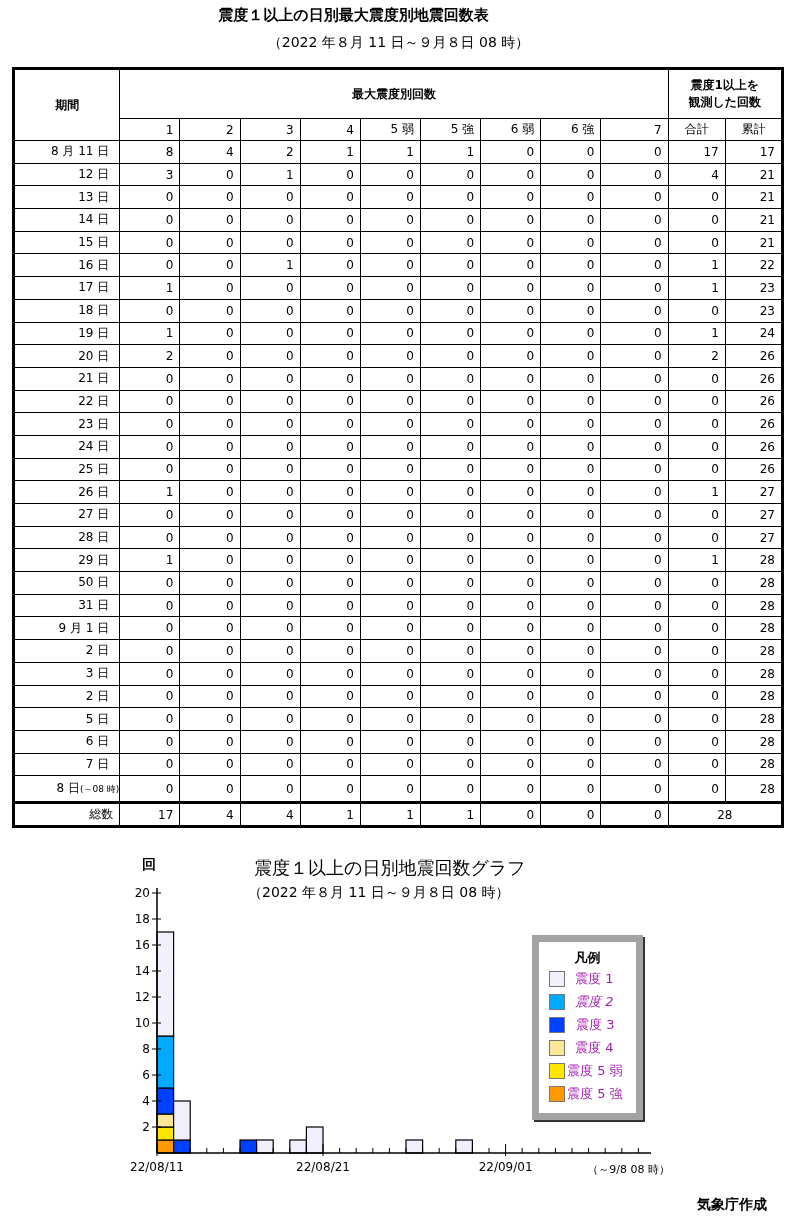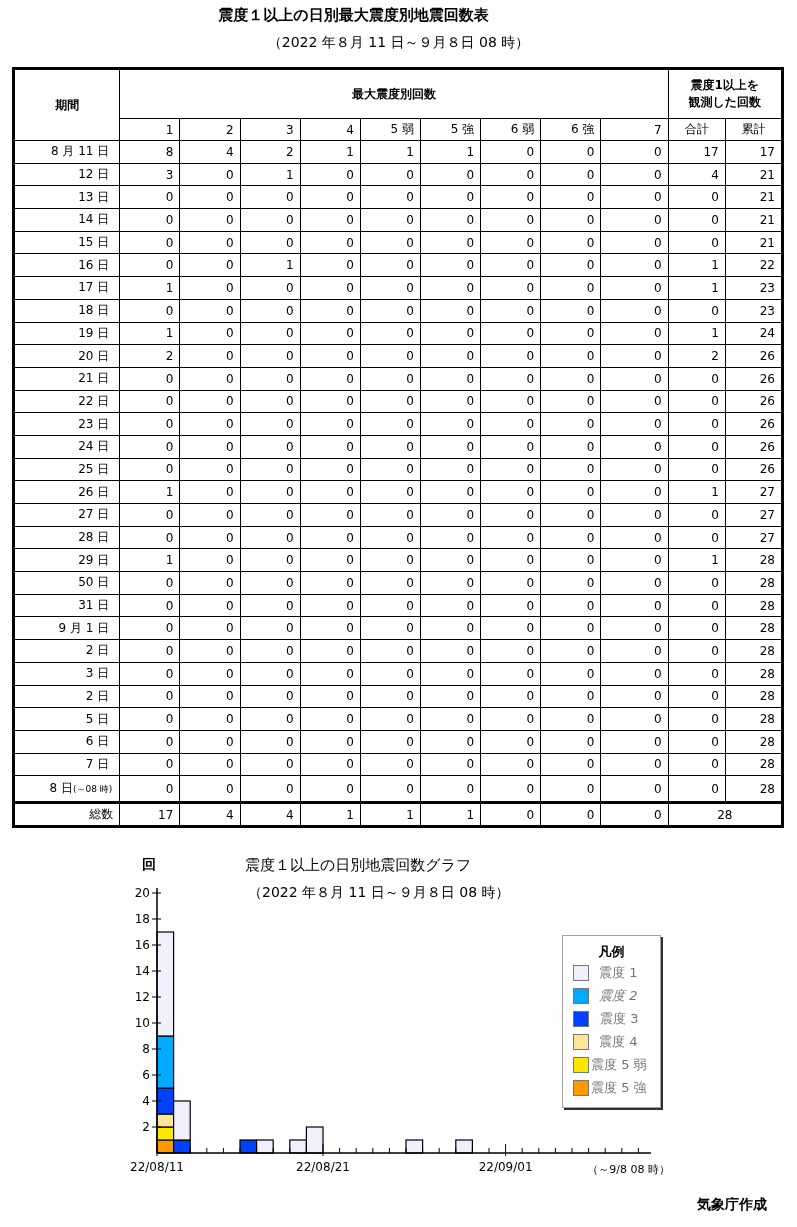--- a/index.html
+++ b/index.html
@@ -9,27 +9,27 @@
   table.t { position:absolute; left:12px; top:67px; width:772px; border-collapse:collapse; border:3px solid #000; table-layout:fixed; font-size:12px; }
   table.t td { border:1px solid #000; padding:0 6px; height:21.7px; text-align:right; white-space:nowrap; }
   table.t td.hc { text-align:center; font-weight:bold; }
   table.t tr.head1 td { height:48px; }
   table.t tr.head2 td { height:21px; }
   table.t tr.totals td { border-top:3px solid #000; height:21px; }
   table.t td.lbl { text-align:right; padding-right:10px; }
   table.t td.lbl-left { text-align:right; padding-left:8px; }
   table.t td.center { text-align:center; }
   .small { font-size:9px; }
-  .chart-title { position:absolute; left:245px; top:856px; font-size:15px; }
+  .chart-title { position:absolute; left:254px; top:856px; font-size:18px; }
   .chart-sub { position:absolute; left:248px; top:884px; font-size:14px; }
   .unit-label { position:absolute; left:142px; top:856px; font-size:14px; font-weight:bold; }
   .footer { position:absolute; right:30px; top:1196px; font-size:14px; font-weight:bold; }
-  .legend { position:absolute; left:562px; top:935px; width:97px; height:171px; border:1px solid #a3a3a3; box-shadow:2px 2px 0 #333; background:#fff; }
+  .legend { position:absolute; left:532px; top:935px; width:97px; height:171px; border:7px solid #a3a3a3; box-shadow:2px 2px 0 #333; background:#fff; }
   .legend .lt { text-align:center; font-size:13px; font-weight:bold; margin-top:7px; }
-  .legend .li { display:flex; align-items:center; height:23px; padding-left:10px; font-size:13px; color:#737373; }
+  .legend .li { display:flex; align-items:center; height:23px; padding-left:10px; font-size:13px; color:#a21caf; }
   .legend .sw { width:16px; height:16px; border:1px solid #777; margin-right:8px; box-sizing:border-box; }
   .legend .li.wide { padding-left:10px; }
   .legend .li.wide .sw { margin-right:2px; }
   svg text { font-family:"DejaVu Sans","Liberation Sans",sans-serif; }
 </style>
 </head>
 <body>
 
 <div class="title" style="top:6px;">震度１以上の日別最大震度別地震回数表</div>
 <div class="subtitle" style="top:34px;">（2022 年８月 11 日～９月８日 08 時）</div>
@@ -457,21 +457,21 @@
         <td>0</td>
         <td>0</td>
         <td>0</td>
         <td>0</td>
         <td>0</td>
         <td>0</td>
         <td>0</td>
         <td>28</td>
       </tr>
       <tr style="height: 27px;">
-        <td class="lbl" style="padding-right: 7px;"><span>8 日</span><span class="small">(～08 時)</span></td>
+        <td class="lbl" style="padding-right: 0;"><span>8 日</span><span class="small">(～08 時)</span></td>
         <td>0</td>
         <td>0</td>
         <td>0</td>
         <td>0</td>
         <td>0</td>
         <td>0</td>
         <td>0</td>
         <td>0</td>
         <td>0</td>
         <td>0</td>

